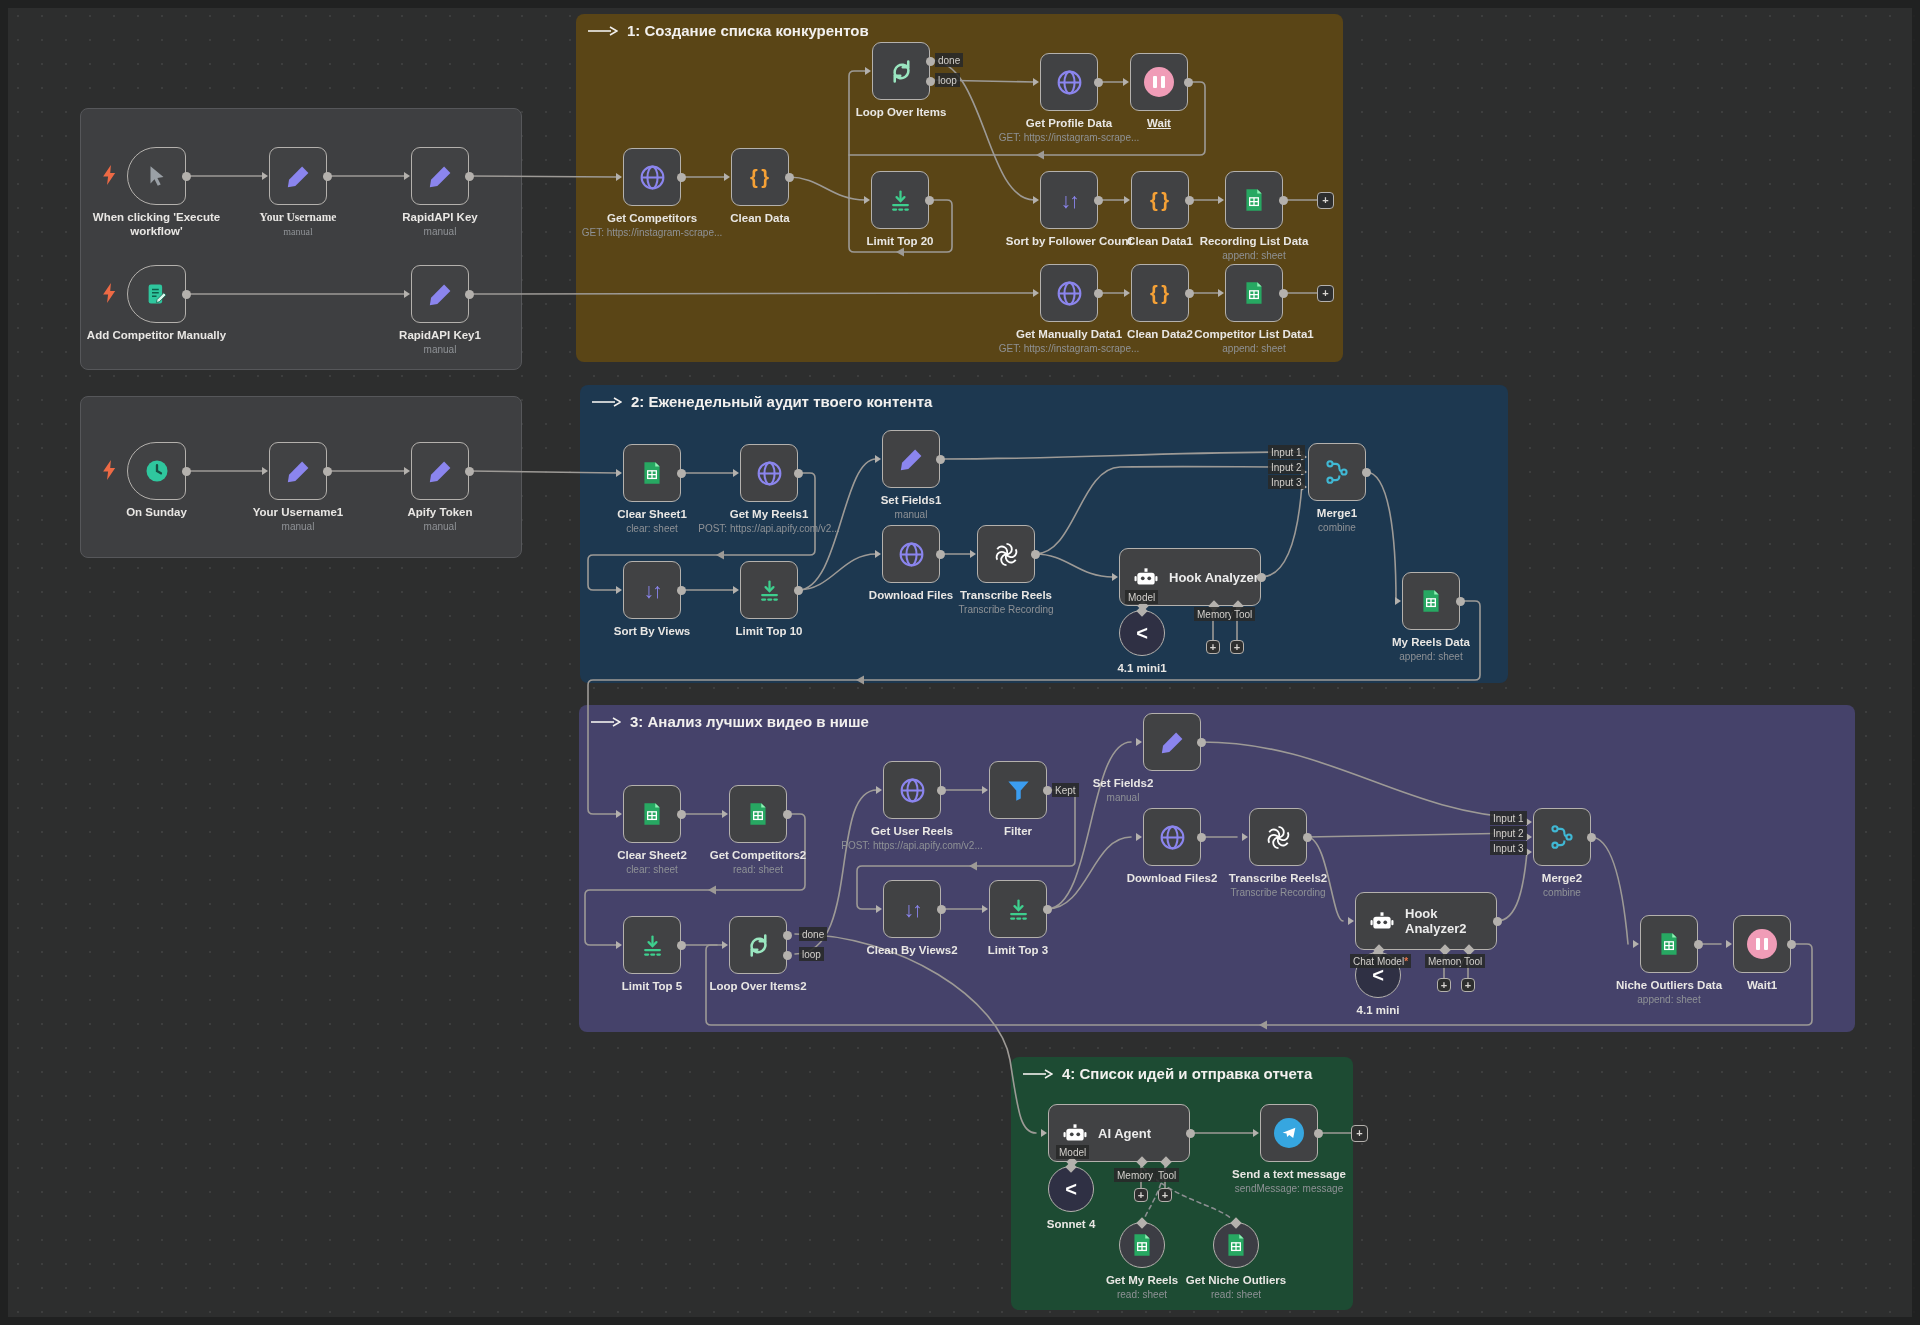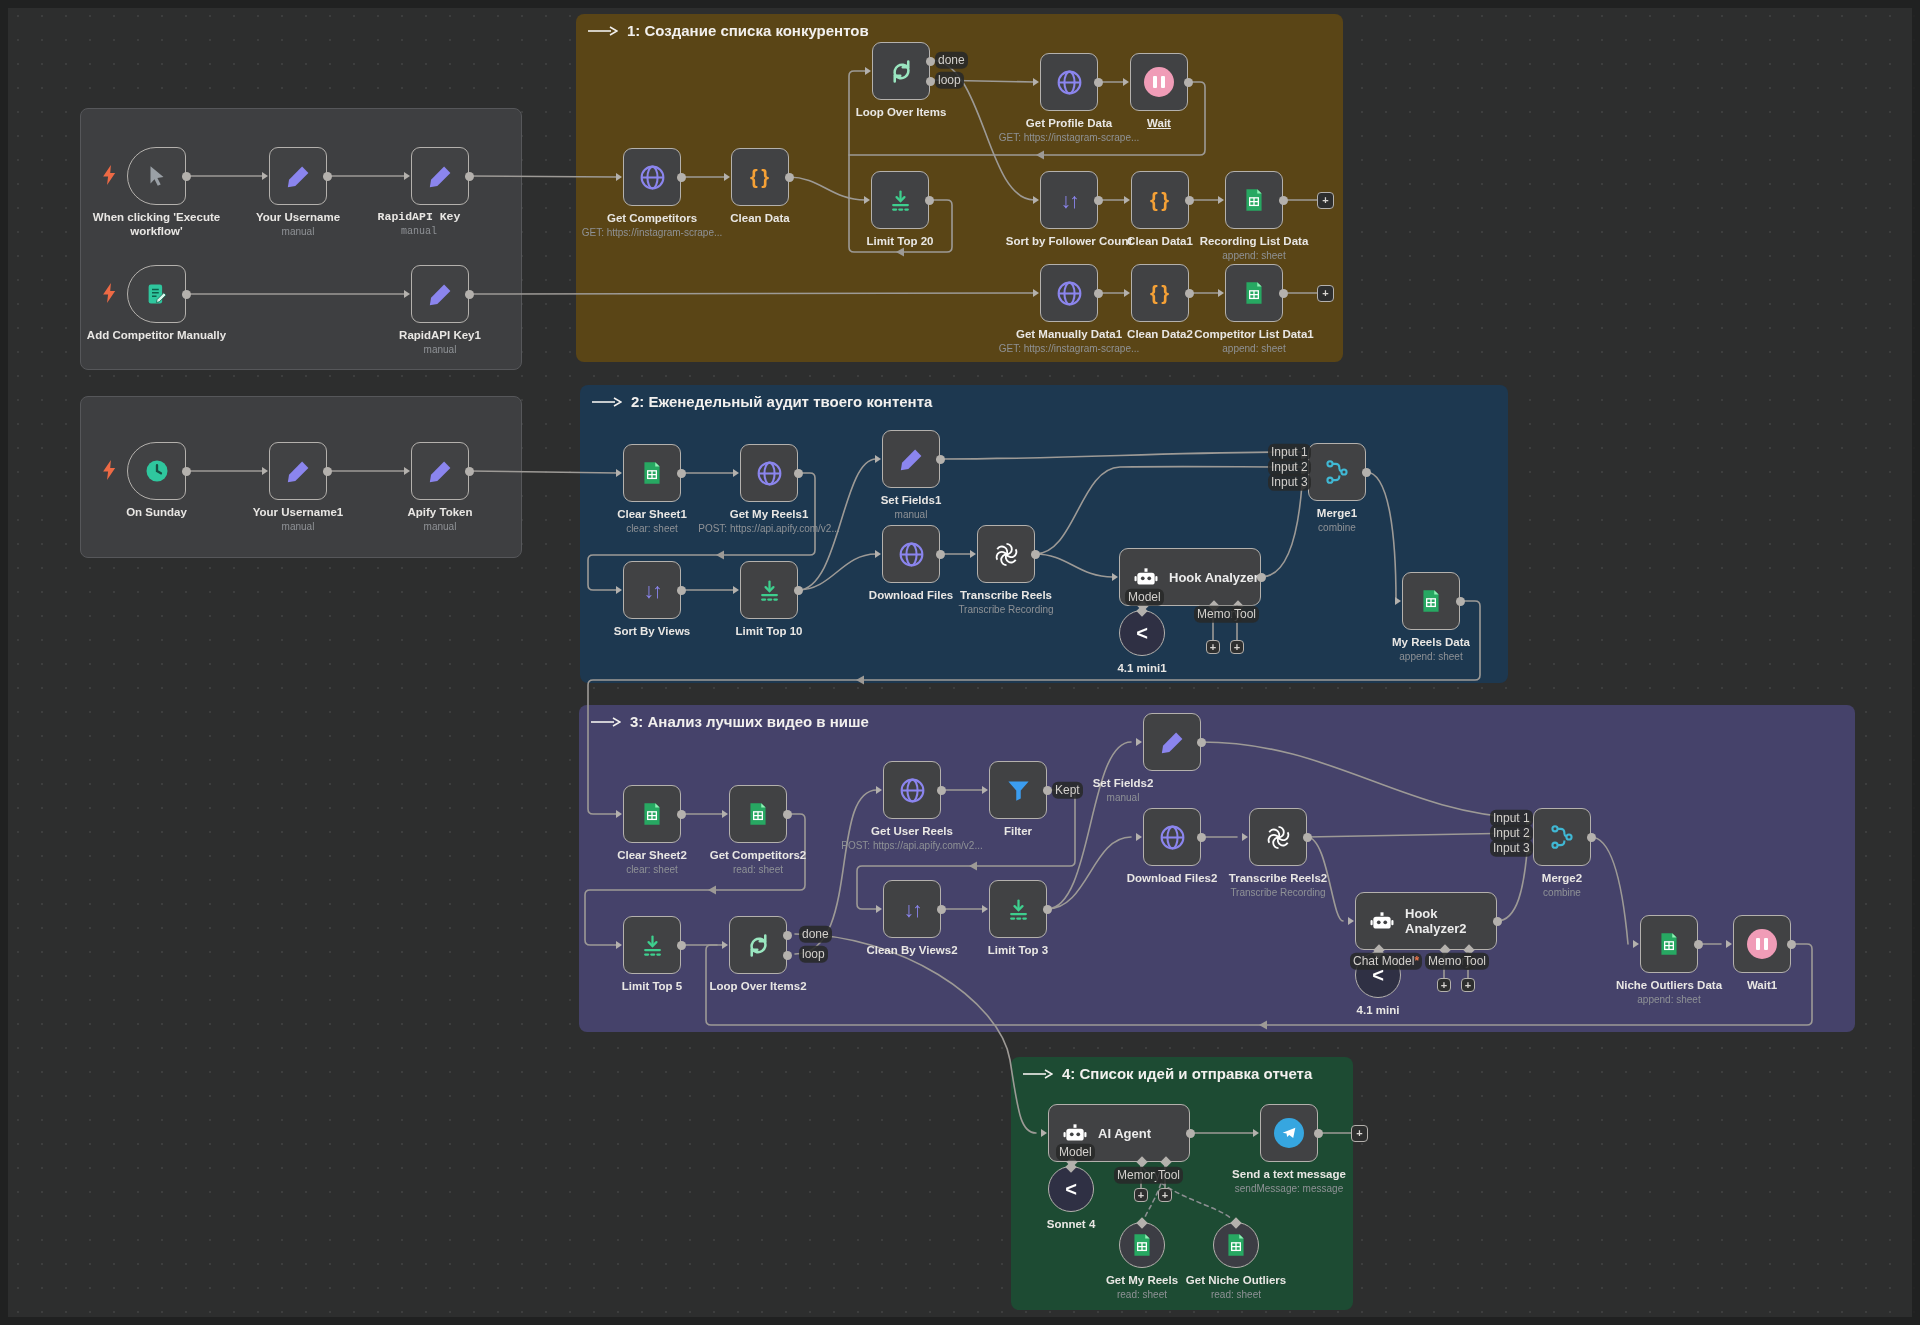--- a/index.html
+++ b/index.html
@@ -18,22 +18,22 @@
         display:flex;align-items:center;justify-content:center;}
   .node.trigger{border-radius:29px 9px 9px 29px;}
   .node.circle{border-radius:50%;background:#2f3044;}
   .node.tool-circle{border-radius:50%;background:#3c3d44;}
   .node.agent{justify-content:flex-start;padding-left:13px;gap:10px;color:#ececec;font-size:13px;font-weight:700;}
   .dot{position:absolute;width:9px;height:9px;border-radius:50%;background:#b4b1ad;}
   .tri{position:absolute;width:0;height:0;border-top:4.5px solid transparent;border-bottom:4.5px solid transparent;border-left:6.5px solid #b4b1ad;}
   .dia{position:absolute;width:8px;height:8px;background:#b4b1ad;transform:rotate(45deg);}
   .nlabel{position:absolute;text-align:center;color:#e9e7e4;font-size:11.5px;font-weight:600;line-height:1.25;}
   .nsub{color:#8f9296;font-size:10px;font-weight:400;margin-top:2px;}
-  .chip{position:absolute;transform:translateY(-50%);font-size:12px;color:#d3d0cc;background:rgba(40,41,41,.88);
-        padding:0.5px 3px;border-radius:6px;line-height:1.3;white-space:nowrap;}
+  .chip{position:absolute;transform:translateY(-50%);font-size:10px;color:#d3d0cc;background:rgba(40,41,41,.88);
+        padding:0.5px 3px;border-radius:0;line-height:1.3;white-space:nowrap;}
   .chip .accent{font-weight:700;}
   .plus{position:absolute;box-sizing:border-box;border:1.7px solid #b4b1ad;border-radius:4px;background:#2d2e2e;
         color:#d8d5d1;display:flex;align-items:center;justify-content:center;font-size:11px;font-weight:600;line-height:1;}
   .icon{display:flex;align-items:center;justify-content:center;}
   .icon-text{font-weight:800;line-height:1;}
   svg.wires{position:absolute;left:0;top:0;pointer-events:none;}
 </style>
 </head>
 <body>
 
@@ -158,34 +158,34 @@
     </div>
     <div class="node square" style="left: 269px; top: 147px; width: 58px; height: 58px;">
       <span class="icon">
         <svg width="27" height="27" viewBox="0 0 24 24" fill="#8b85ee">
           <path d="M15.2 3.2 l5.6 5.6 L9.2 20.4 l-6.7 1.1 1.1-6.7 z"></path>
         </svg>
       </span>
       <span class="tri" style="left: -8px; top: 50%; transform: translateY(-50%);"></span>
       <span class="dot" style="right: -6px; top: 50%; margin-top: -4.5px;"></span>
     </div>
-    <div class="nlabel" style="width: 170px; left: 213px; top: 210px;">
+    <div class="nlabel" style="width: 170px; left: 213px; top: 210px; font-family: Liberation Serif, serif;">
       <div>Your Username</div>
       <div class="nsub">manual</div>
     </div>
     <div class="node square" style="left: 411px; top: 147px; width: 58px; height: 58px;">
       <span class="icon">
         <svg width="27" height="27" viewBox="0 0 24 24" fill="#8b85ee">
           <path d="M15.2 3.2 l5.6 5.6 L9.2 20.4 l-6.7 1.1 1.1-6.7 z"></path>
         </svg>
       </span>
       <span class="tri" style="left: -8px; top: 50%; transform: translateY(-50%);"></span>
       <span class="dot" style="right: -6px; top: 50%; margin-top: -4.5px;"></span>
     </div>
-    <div class="nlabel" style="width: 170px; left: 334px; top: 210px; font-family: Liberation Mono, monospace;">
+    <div class="nlabel" style="width: 170px; left: 355px; top: 210px;">
       <div>RapidAPI Key</div>
       <div class="nsub">manual</div>
     </div>
     <div class="node trigger" style="left: 127px; top: 265px; width: 59px; height: 58px;">
       <span class="icon">
         <svg width="27" height="27" viewBox="0 0 24 24">
           <rect x="5" y="3" width="12" height="17" rx="2" fill="#2fc79e"></rect>
           <path d="M8 7.5h6M8 10.5h6M8 13.5h4" stroke="#0e5f4b" stroke-width="1.4"></path>
           <path d="M12.5 16.5l6-6 2 2-6 6-2.6.6z" fill="#d9f7ec" stroke="#0e5f4b" stroke-width="0.7"></path>
         </svg>

